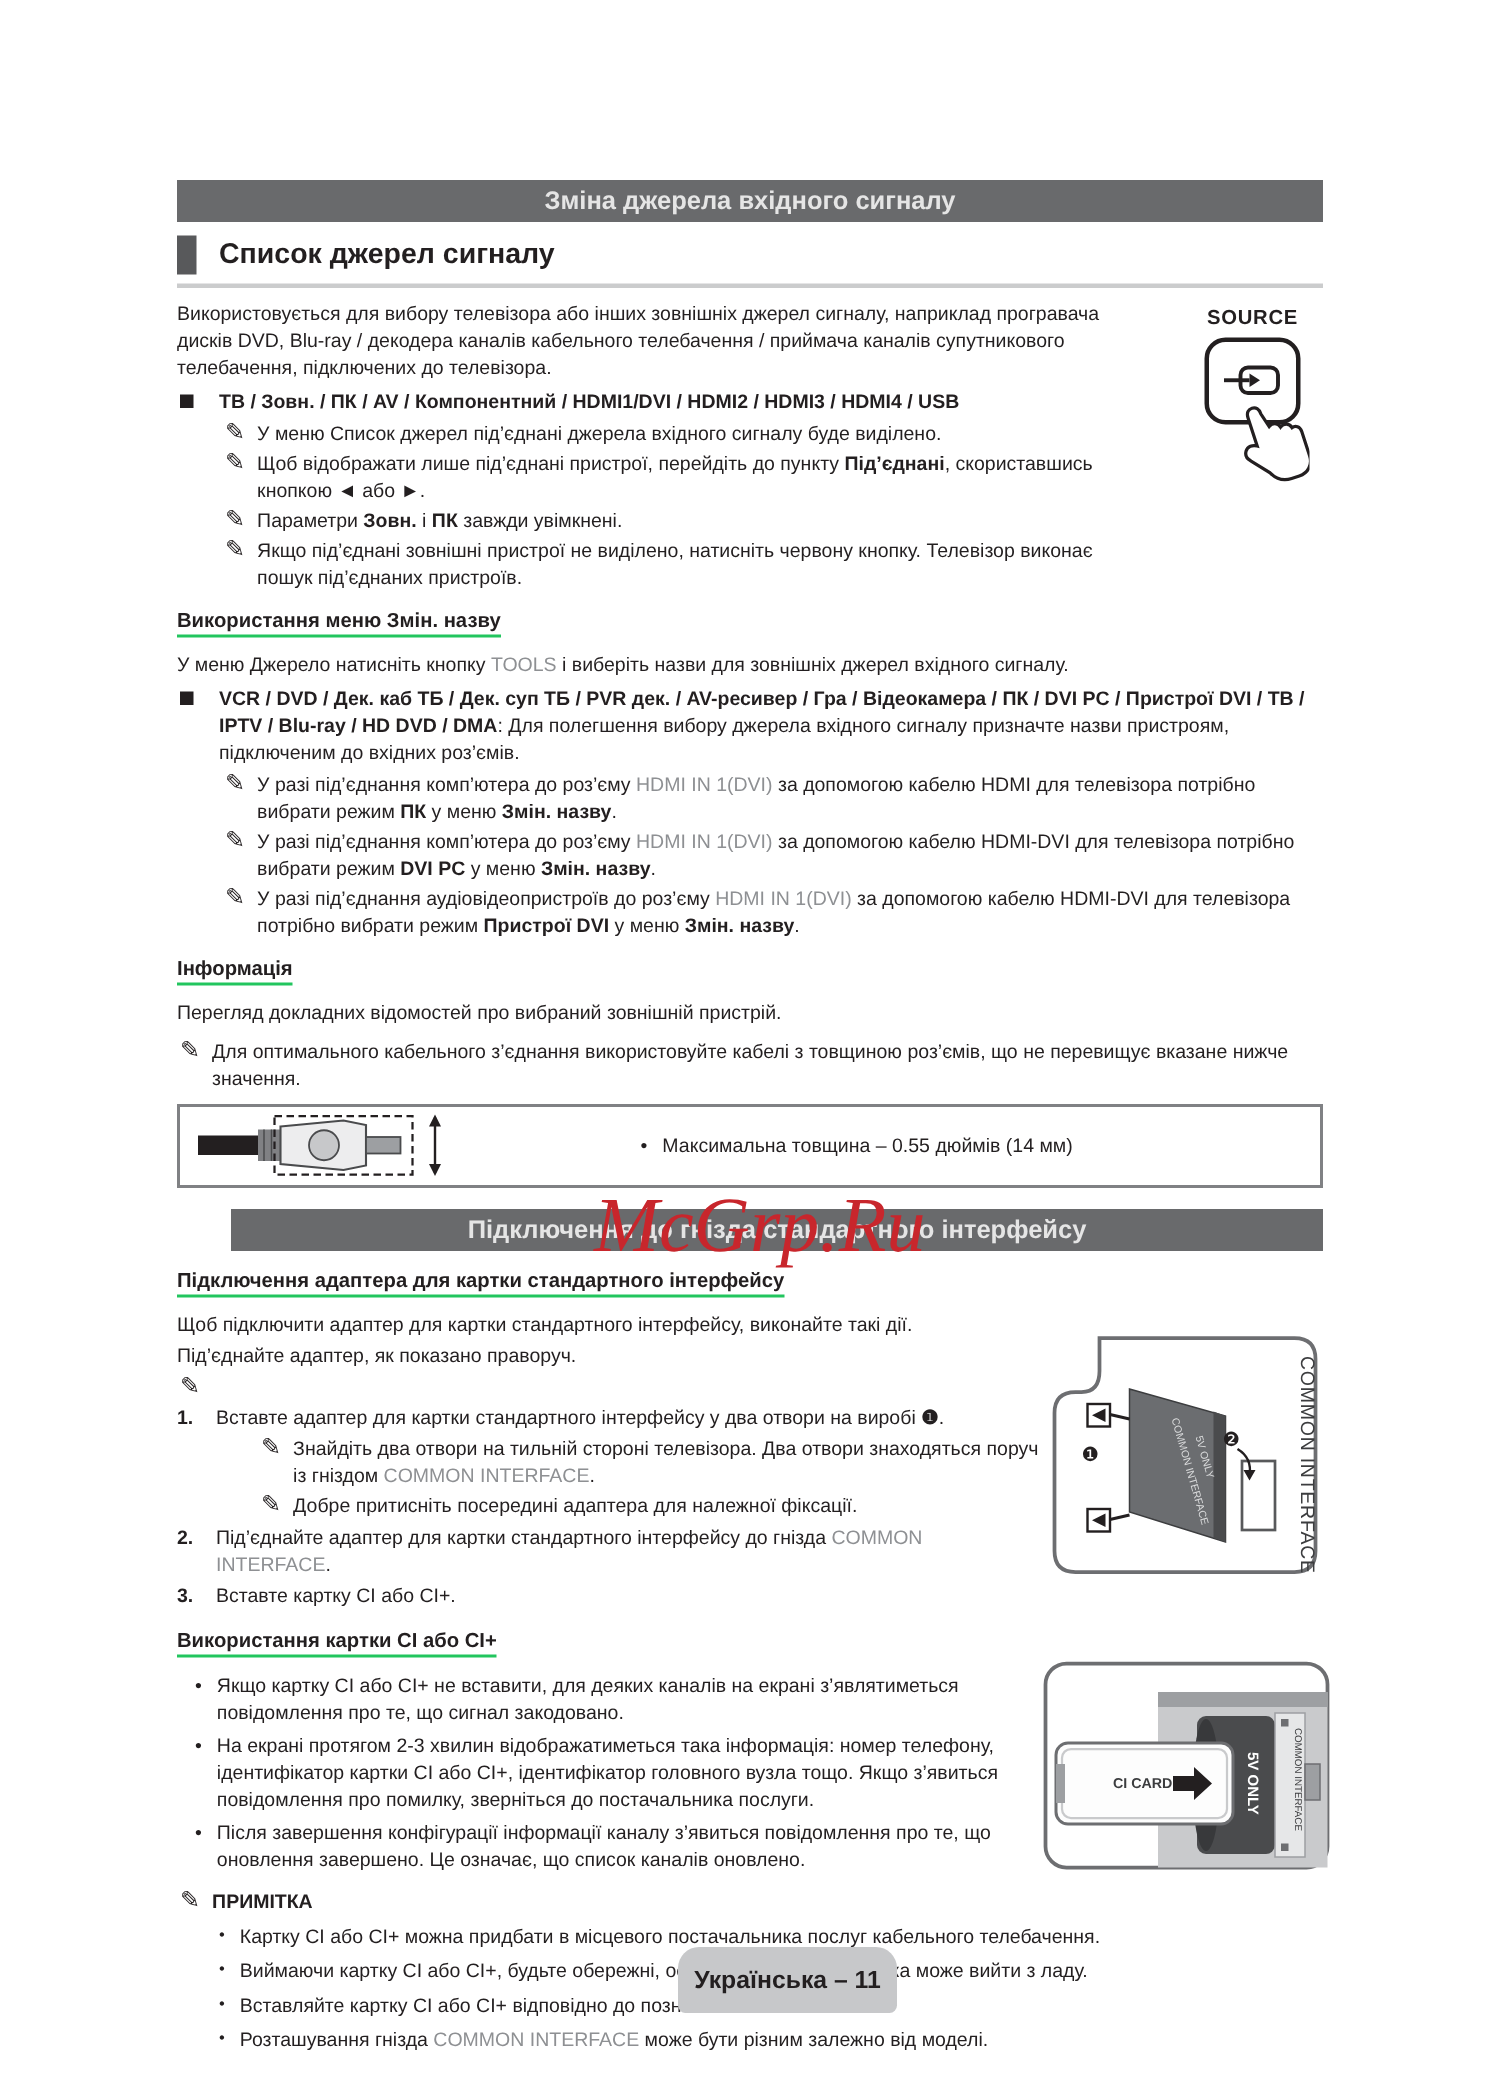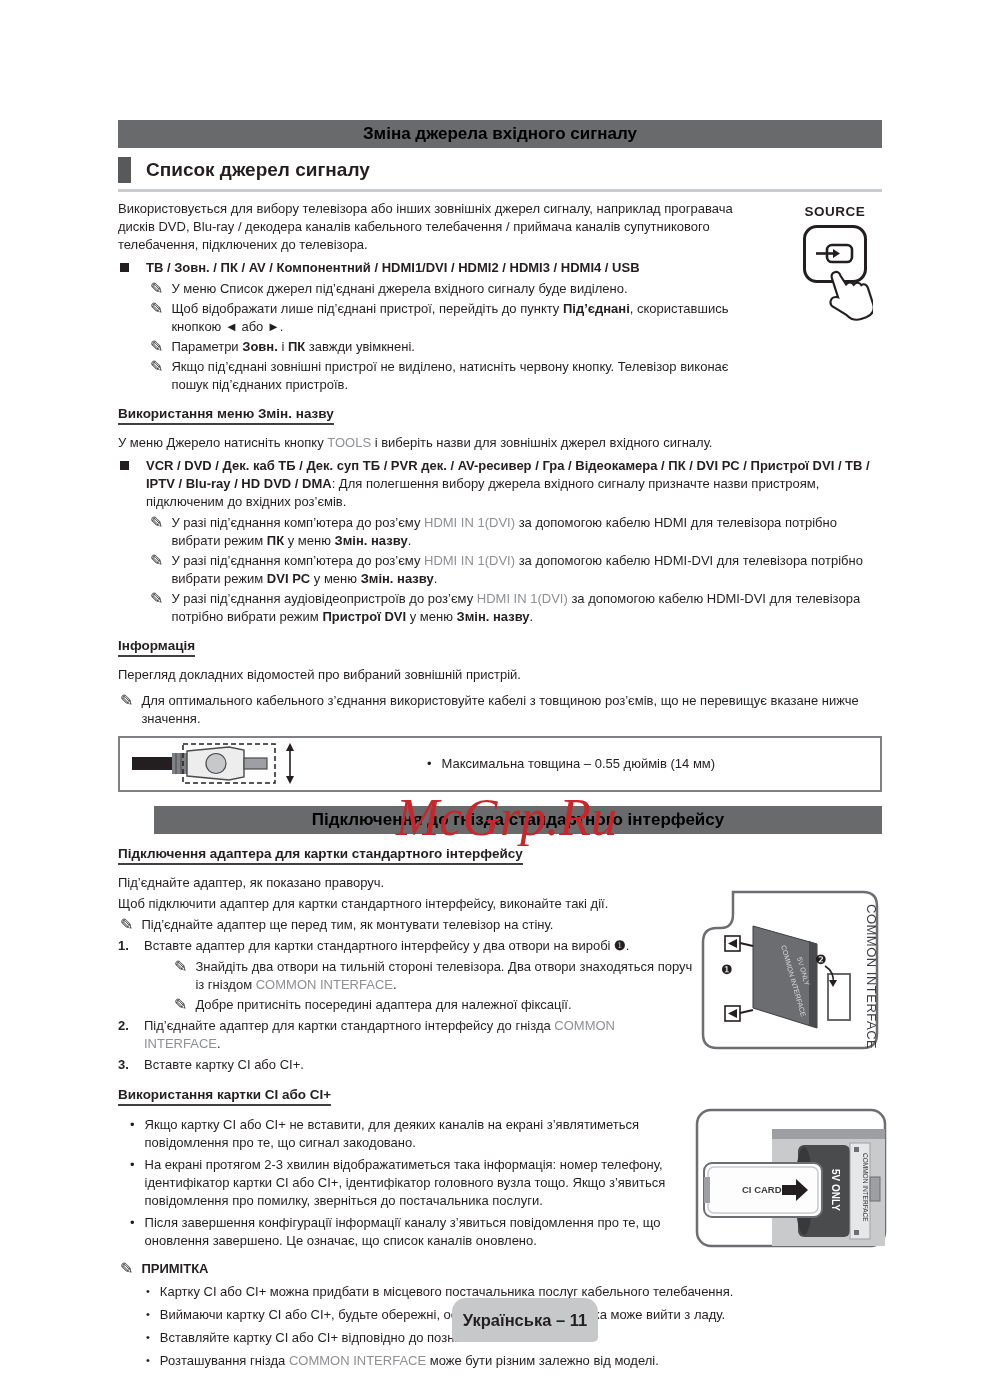--- a/index.html
+++ b/index.html
@@ -8,28 +8,28 @@
     --gray-txt:#8e9093;
     --rule:#cbcccd;
     --wm-red:#c8262c;
   }
   *{box-sizing:border-box;margin:0;padding:0;}
   html,body{background:#fff;}
   body{font-family:"Liberation Sans",sans-serif;color:var(--ink);}
   .page{position:relative;width:1000px;height:1384px;background:#fff;overflow:hidden;}
   .content{position:absolute;left:118px;top:120px;width:764px;}
 
-  .banner{height:28px;line-height:28px;background:var(--banner-bg);color:#000000;
+  .banner{height:28px;line-height:28px;background:var(--banner-bg);color:#e5e5e5;
           font-size:17px;font-weight:bold;text-align:center;}
   .sect-head{display:flex;align-items:center;margin-top:9px;
              border-bottom:3px solid var(--rule);padding-bottom:6px;}
   .sect-sq{width:13px;height:26px;background:#58595b;margin-right:15px;flex:0 0 auto;}
   .sect-title{font-size:19px;font-weight:bold;}
   .sub-head{display:inline-block;font-size:13.5px;font-weight:bold;
-            border-bottom:2px solid #404040;padding-bottom:2px;margin:10px 0 6px 0;}
+            border-bottom:2px solid #22c55e;padding-bottom:2px;margin:10px 0 6px 0;}
   p.para{font-size:13px;line-height:18px;margin:3px 0;}
 
   .seg-b{font-weight:bold;}
   .seg-g{color:var(--gray-txt);}
   .seg-n{}
 
   .sqbullet{display:flex;margin:5px 0 3px 2px;font-size:13px;line-height:18px;}
   .sqbullet .sq{flex:0 0 auto;width:9px;height:9px;background:var(--ink);margin:4px 17px 0 0;}
   .sqbullet .txt{font-weight:bold;}
   .sqbullet .txt .seg-n{font-weight:normal;}
@@ -187,26 +187,25 @@
     </div>
 
     <div class="hdr2-wrap">
       <div class="banner">Підключення до гнізда стандартного інтерфейсу</div>
       <div class="watermark">McGrp.Ru</div>
     </div>
 
     <div class="s4-wrap">
       <div class="s4-col">
         <div><span class="sub-head" style="margin-top:4px">Підключення адаптера для картки стандартного інтерфейсу</span></div>
+        <p class="para">Щоб підключити адаптер для картки стандартного інтерфейсу, виконайте такі дії.</p>
         <p class="para">Під’єднайте адаптер, як показано праворуч.</p>
-        <p class="para">Щоб підключити адаптер для картки стандартного інтерфейсу, виконайте такі дії.</p>
 
         <div class="note flush">
           <span class="pencil">✎</span>
-          <span><span class="seg-n">Під’єднайте адаптер ще перед тим, як монтувати телевізор на стіну.</span></span>
         </div>
 
         <div class="step">
           <span class="step-num">1.</span>
           <span><span class="seg-n">Вставте адаптер для картки стандартного інтерфейсу у два отвори на виробі </span><span class="seg-b">❶</span><span class="seg-n">.</span></span>
         </div>
         <div class="note step-note">
           <span class="pencil">✎</span>
           <span><span class="seg-n">Знайдіть два отвори на тильній стороні телевізора. Два отвори знаходяться поруч із гніздом </span><span class="seg-g">COMMON INTERFACE</span><span class="seg-n">.</span></span>
         </div>

